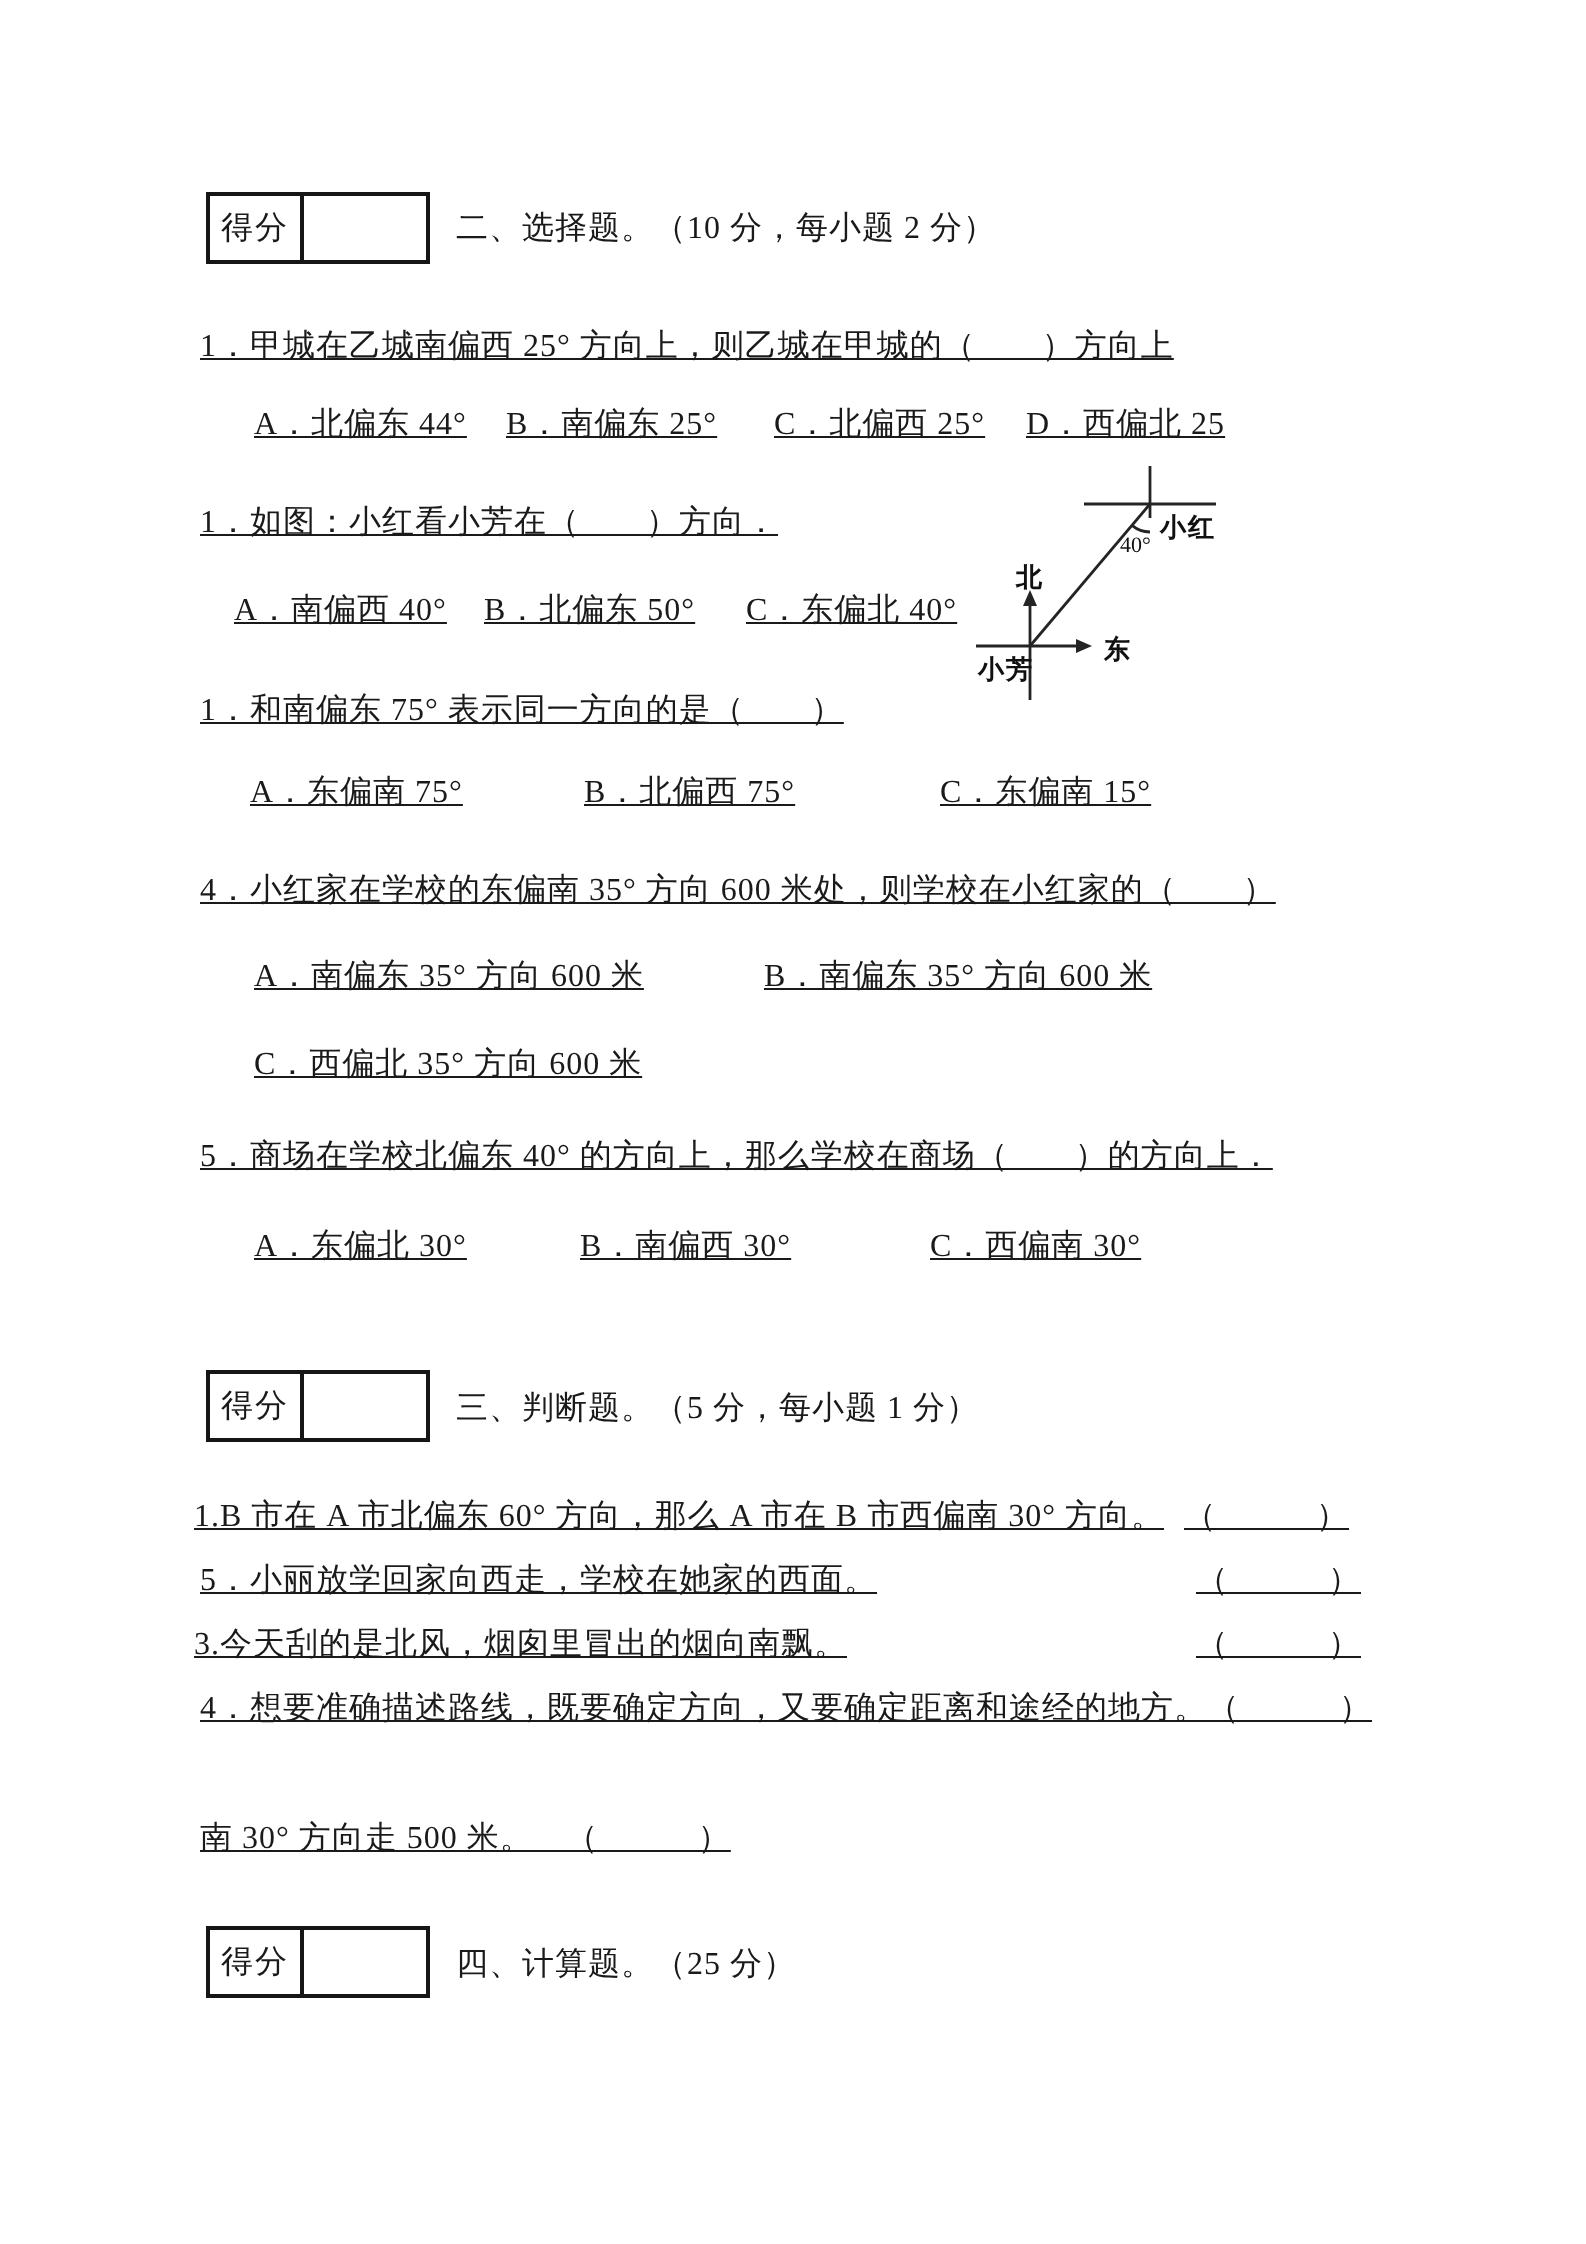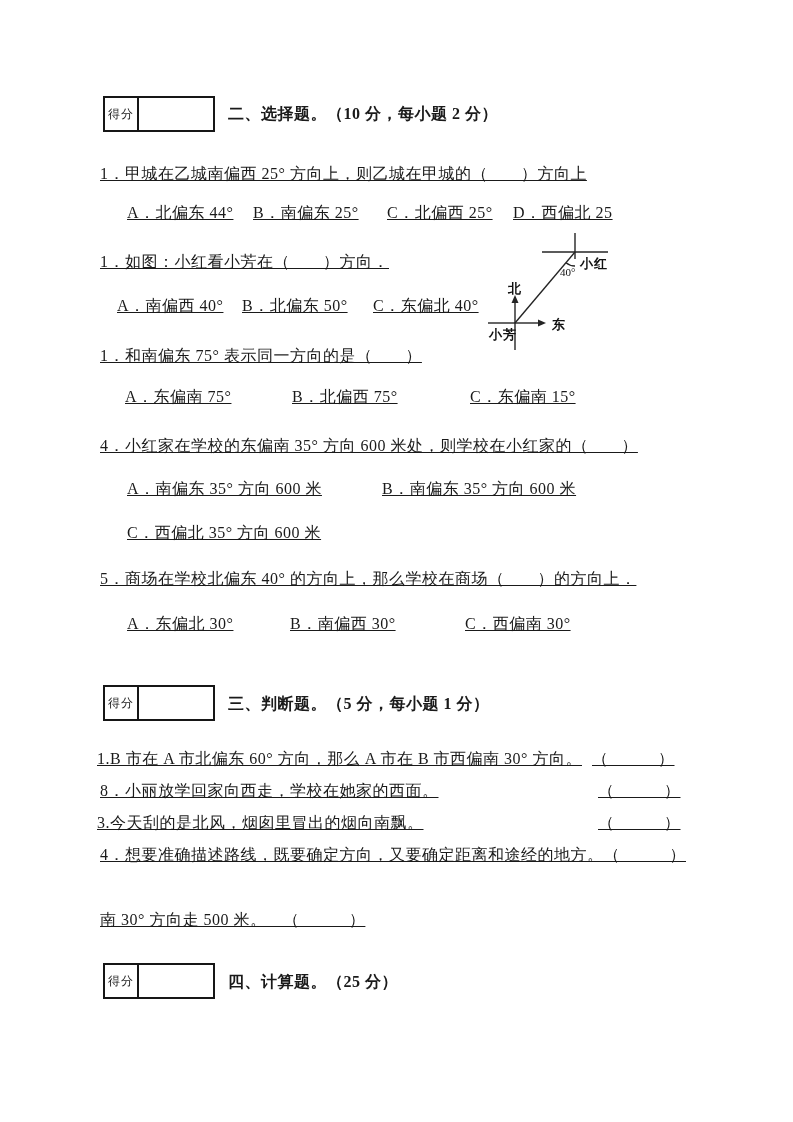--- a/index.html
+++ b/index.html
@@ -26,34 +26,33 @@
   }
   .score-box {
     position: absolute;
     left: 103px;
     width: 112px; height: 36px;
     border: 2px solid #161616;
     display: flex;
     background: #ffffff;
   }
   .score-box .cell-label {
-    width: 34px;
+    width: 47px;
     border-right: 2px solid #161616;
     display: flex; align-items: center; justify-content: center;
-    font-size: 12px;
+    font-size: 16px;
     letter-spacing: 1px;
   }
   .score-box .cell-value { flex: 1; }
   .section-title {
     position: absolute;
     left: 228px;
     font-size: 16px;
     letter-spacing: 0.5px;
     white-space: nowrap;
-    font-weight: bold;
   }
   svg.diagram { position: absolute; left: 478px; top: 226px; }
   .diagram .ln { stroke: #242424; stroke-width: 1.4; fill: none; }
   .diagram .ah { fill: #242424; stroke: none; }
   .diagram text {
     font-size: 13px; font-weight: 700; fill: #111;
     font-family: "Liberation Serif", "DejaVu Serif", serif;
     letter-spacing: 1px;
   }
   .diagram text.small { font-size: 11px; font-weight: 400; letter-spacing: 0; }
@@ -117,21 +116,21 @@
 
   <div class="score-box" style="top:685px">
     <div class="cell-label">得分</div>
     <div class="cell-value"></div>
   </div>
   <div class="section-title" style="top:694px">三、判断题。（5 分，每小题 1 分）</div>
 
   <div class="t" style="left:97px;top:748px">1.B 市在 A 市北偏东 60° 方向，那么 A 市在 B 市西偏南 30° 方向。</div>
   <span class="t" style="left:592px;top:748px">（　　　）</span>
 
-  <div class="t" style="left:100px;top:780px">8．小丽放学回家向西走，学校在她家的西面。</div>
+  <div class="t" style="left:100px;top:780px">5．小丽放学回家向西走，学校在她家的西面。</div>
   <span class="t" style="left:598px;top:780px">（　　　）</span>
 
   <div class="t" style="left:97px;top:812px">3.今天刮的是北风，烟囱里冒出的烟向南飘。</div>
   <span class="t" style="left:598px;top:812px">（　　　）</span>
 
   <div class="t" style="left:100px;top:844px">4．想要准确描述路线，既要确定方向，又要确定距离和途经的地方。（　　　）</div>
 
   <div class="t" style="left:100px;top:909px">南 30° 方向走 500 米。　（　　　）</div>
 
   <div class="score-box" style="top:963px">

